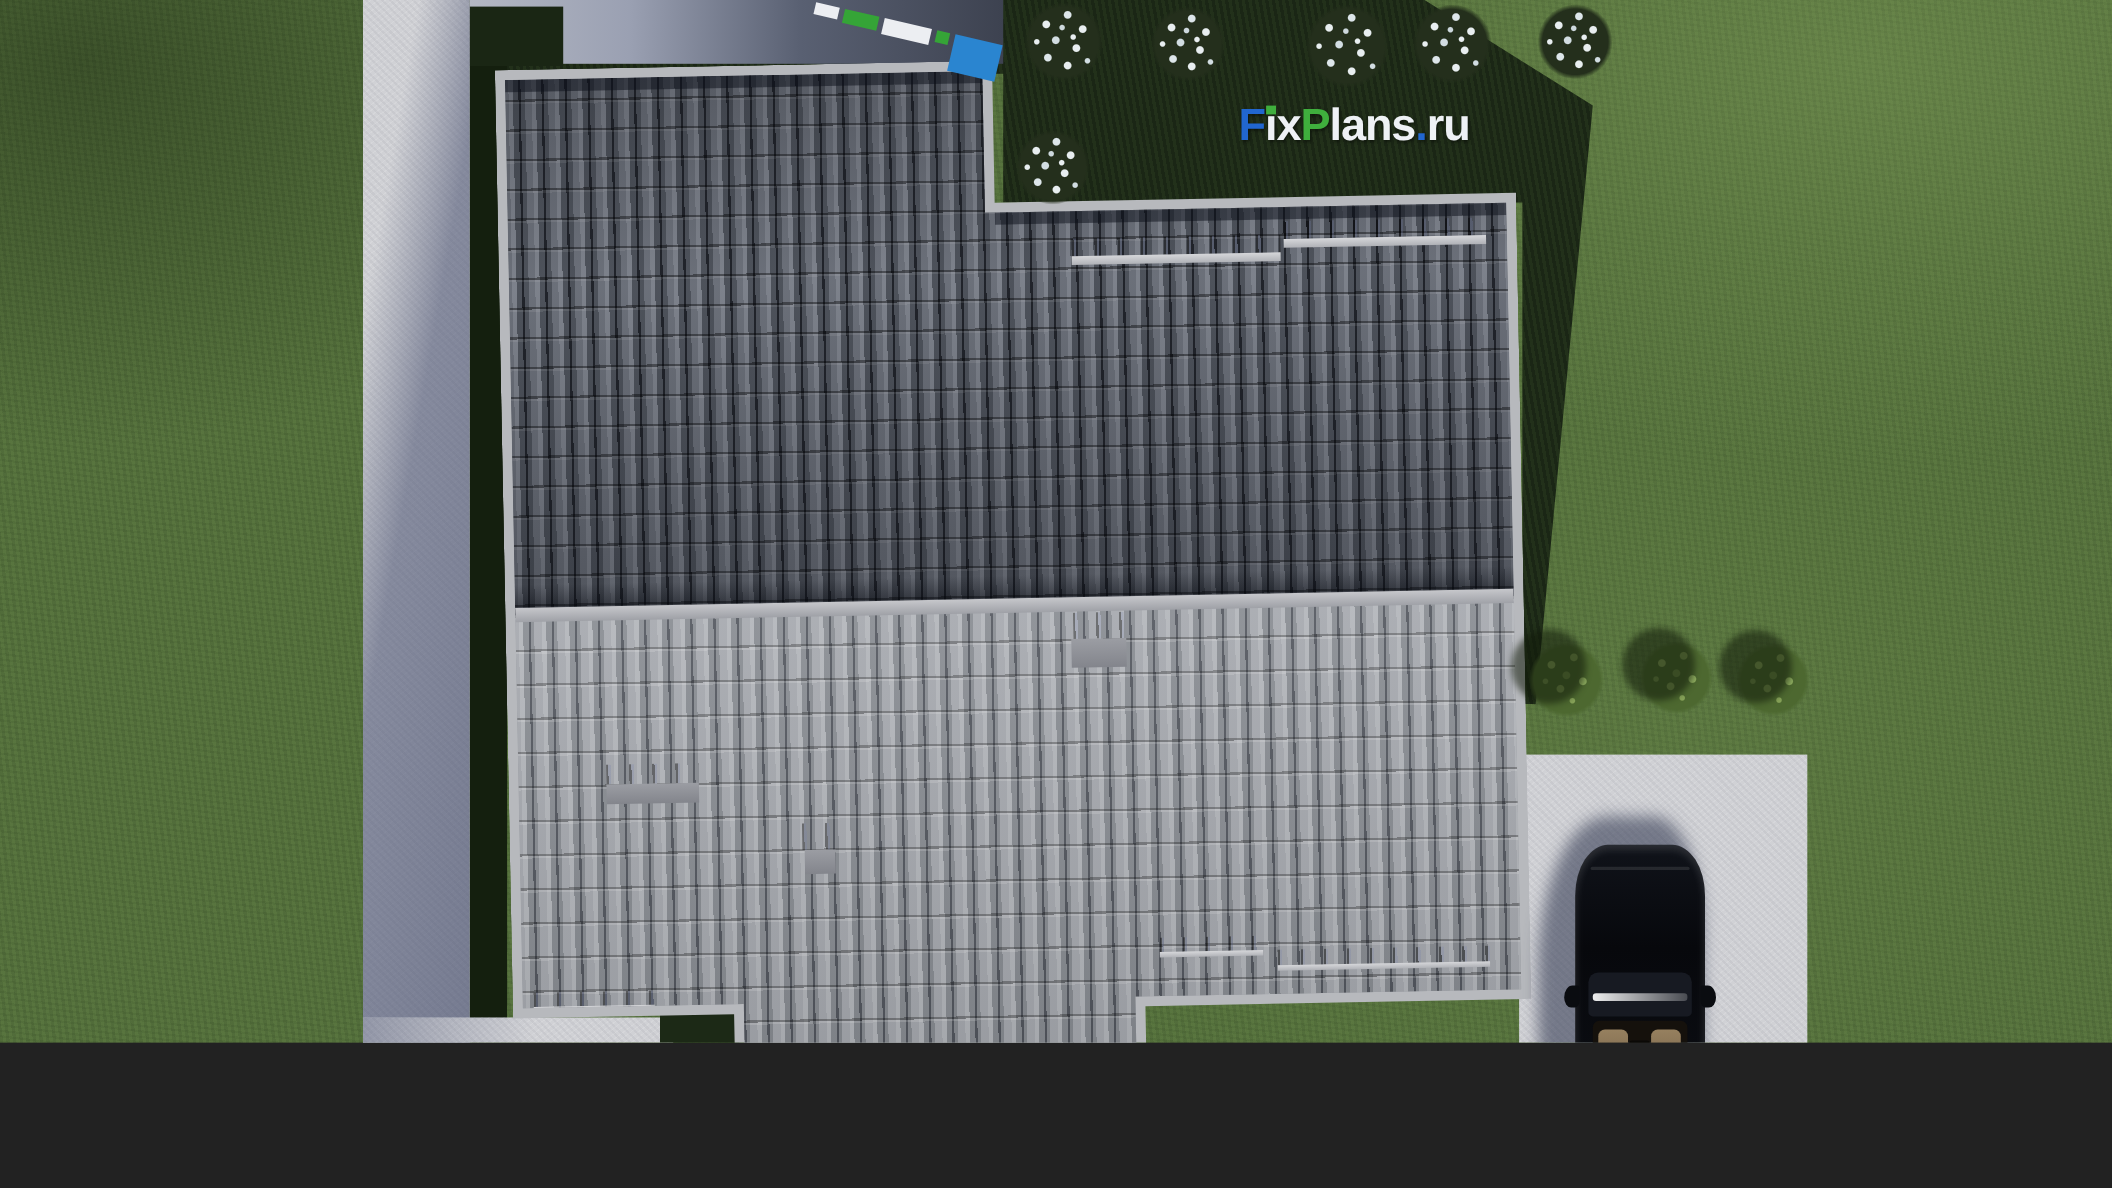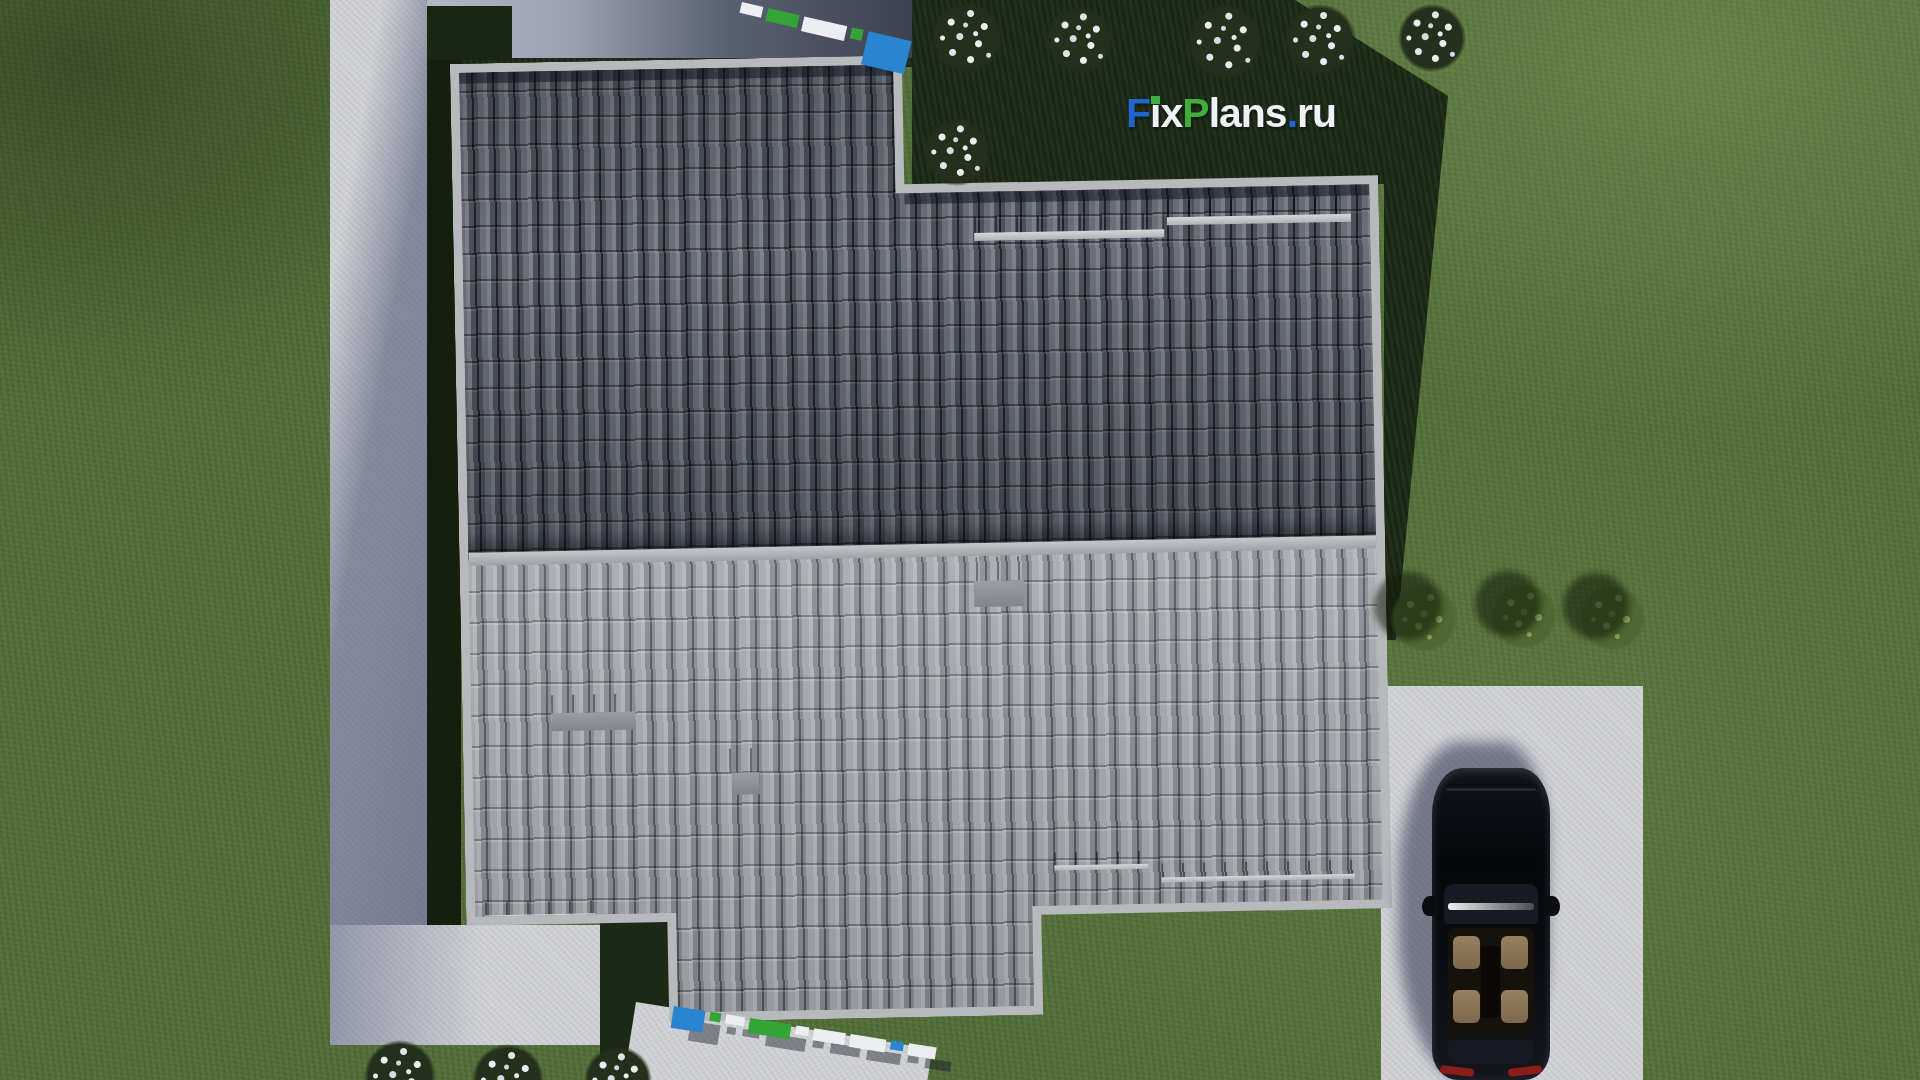--- a/index.html
+++ b/index.html
@@ -1,16 +1,16 @@
 <!DOCTYPE html>
 <html><head>
 <meta charset="utf-8">
 <style>
   html,body{margin:0;padding:0;background:#222;}
-  .scene{position:relative;width:1920px;height:1080px;overflow:hidden;
+  .scene{position:relative;width:1920px;height:948px;overflow:hidden;
     background-color:#55713d;
     background-image:
       radial-gradient(900px 520px at 88% 6%, rgba(145,175,102,.30), transparent 70%),
       radial-gradient(1100px 700px at 80% 70%, rgba(130,160,90,.16), transparent 65%),
       radial-gradient(700px 500px at 4% 6%, rgba(18,28,12,.38), transparent 70%),
       repeating-linear-gradient(83deg, rgba(30,45,20,.10) 0 3px, rgba(95,125,62,.10) 3px 6px),
       repeating-linear-gradient(7deg, rgba(40,60,25,.08) 0 2px, rgba(112,142,78,.08) 2px 5px);
     font-family:"Liberation Sans", sans-serif;}
   .abs{position:absolute;}
   

